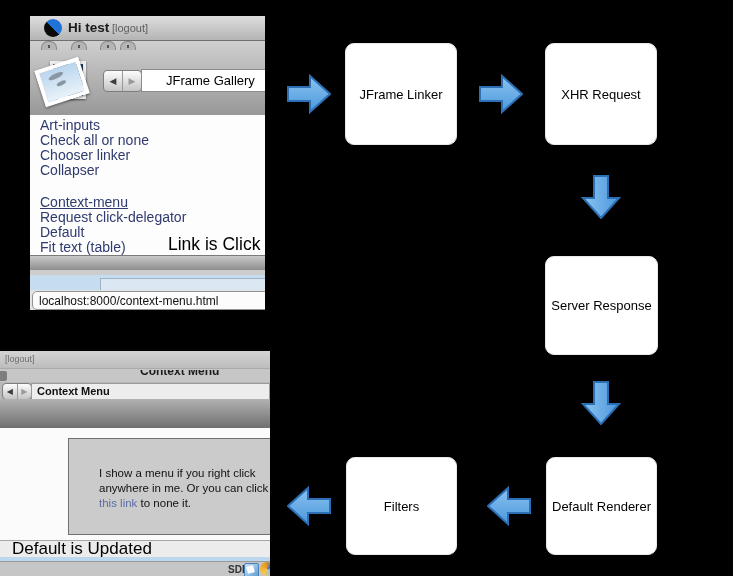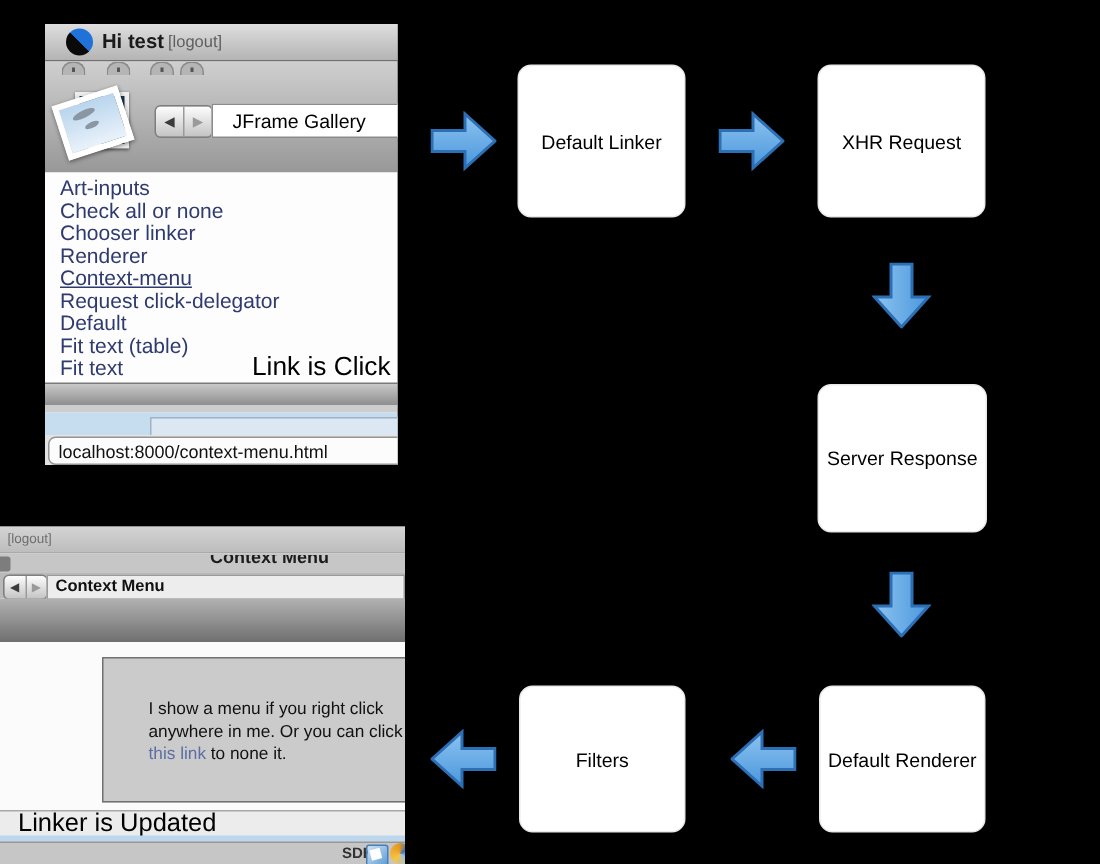--- a/index.html
+++ b/index.html
@@ -34,25 +34,25 @@
             transform:rotate(-18deg);box-shadow:0 1px 3px rgba(0,0,0,.45);}
   .gi-blob{position:absolute;background:#8a97a3;border-radius:50%;}
   .nav-bezel{position:absolute;display:flex;background:linear-gradient(#fdfdfd,#c4c4c4);
              border:1px solid #7e7e7e;border-radius:4px;overflow:hidden;}
   .nav-bezel .cell{flex:1;display:flex;align-items:center;justify-content:center;}
   .nav-bezel .cell + .cell{border-left:1px solid #9a9a9a;}
   .glyph-back{color:#3c3c3c;}
   .glyph-fwd{color:#9a9a9a;}
   .st-nav{left:73px;top:29px;width:37px;height:20px;font-size:9px;}
   .st-field{position:absolute;left:111px;top:28px;right:-2px;height:21px;background:#fff;
-            border:1px solid #8b8b8b;font-size:13px;color:#000;line-height:21px;padding-left:13px;}
+            border:1px solid #8b8b8b;font-size:13px;color:#000;line-height:21px;padding-left:24px;}
   .st-content{position:absolute;left:0;top:99px;width:100%;height:140px;background:#fdfdfd;}
   .link-list{list-style:none;margin:0;padding:3px 0 0 10px;}
   .link-list li{font-size:14px;line-height:15px;color:#2f3a6e;cursor:pointer;}
-  .link-list li.active{text-decoration:underline;}
+  .link-list li.active{text-decoration:underline;margin-top:17px;}
   .annot-top{position:absolute;left:138px;top:198px;font-size:17.5px;color:#000;white-space:nowrap;margin-top:20px;}
   .st-grayband{position:absolute;left:0;top:239px;width:100%;height:15px;
                background:linear-gradient(#c9c9c9,#8a8a8a);border-top:1px solid #7a7a7a;}
   .st-lightline{position:absolute;left:0;top:254px;width:100%;height:5px;background:#cdcdcd;}
   .st-blueband{position:absolute;left:0;top:259px;width:100%;height:15px;background:#c6dcef;}
   .st-bluetab{position:absolute;left:70px;top:3px;right:-2px;height:12px;background:#dbe7f3;
               border:1px solid #9fb2c6;}
   .st-urlstrip{position:absolute;left:0;top:274px;width:100%;height:20px;background:#e3e3e3;}
   .url-box{position:absolute;left:2px;top:1px;width:240px;height:19px;background:#fcfcfc;
            border:1px solid #949494;border-radius:5px;font-size:12px;color:#111;
@@ -115,21 +115,21 @@
       <path id="ar-left" d="M43 13 L21 13 L21 2 L1 20 L21 38 L21 27 L43 27 Z" fill="url(#agV)" stroke="#2D6FB4" stroke-width="2"></path>
       <path id="ar-down" d="M13 1 L13 23 L2 23 L20 43 L38 23 L27 23 L27 1 Z" fill="url(#agH)" stroke="#2D6FB4" stroke-width="2"></path>
     </defs>
   </svg>
 
   <svg class="arrow-svg" style="left:287px;top:74px" width="44" height="40" viewBox="0 0 44 40">
       <use href="#ar-right"></use>
     </svg>
 
   <div class="flow-box" style="left:345px;top:43px;width:110px;height:100px">
-    <span>Default Linker</span>
+    <span>JFrame Linker</span>
   </div>
 
   <svg class="arrow-svg" style="left:479px;top:74px" width="44" height="40" viewBox="0 0 44 40">
       <use href="#ar-right"></use>
     </svg>
 
   <div class="flow-box" style="left:545px;top:43px;width:110px;height:100px">
     <span>XHR Request</span>
   </div>
 
@@ -196,21 +196,21 @@
         <span class="cell glyph-fwd">▶</span>
       </div>
       <div class="st-field">JFrame Gallery</div>
     </div>
 
     <div class="st-content">
       <ul class="link-list">
         <li>Art-inputs</li>
         <li>Check all or none</li>
         <li>Chooser linker</li>
-        <li>Renderer</li>
+        <li>Collapser</li>
         <li class="active">Context-menu</li>
         <li>Request click-delegator</li>
         <li>Default</li>
         <li>Fit text (table)</li>
         <li>Fit text</li>
       </ul>
     </div>
 
     <div class="annot-top">Link is Click</div>
 
@@ -251,21 +251,21 @@
       <div class="menu-box">
         <div class="menu-text">
           <span>I show a menu if you right click</span><br>
           <span>anywhere in me. Or you can click</span><br>
           <span class="menu-link">this link</span><span> to none it.</span>
         </div>
       </div>
     </div>
 
     <div class="sb-updated">
-      <span class="annot-bottom">Linker is Updated</span>
+      <span class="annot-bottom">Default is Updated</span>
     </div>
     <div class="sb-bluestrip"></div>
 
     <div class="sb-bottombar">
       <span class="sdk-label">SDK</span>
       <span class="icon-photo">
           <i></i>
         </span>
       <span class="icon-swirl"></span>
     </div>

